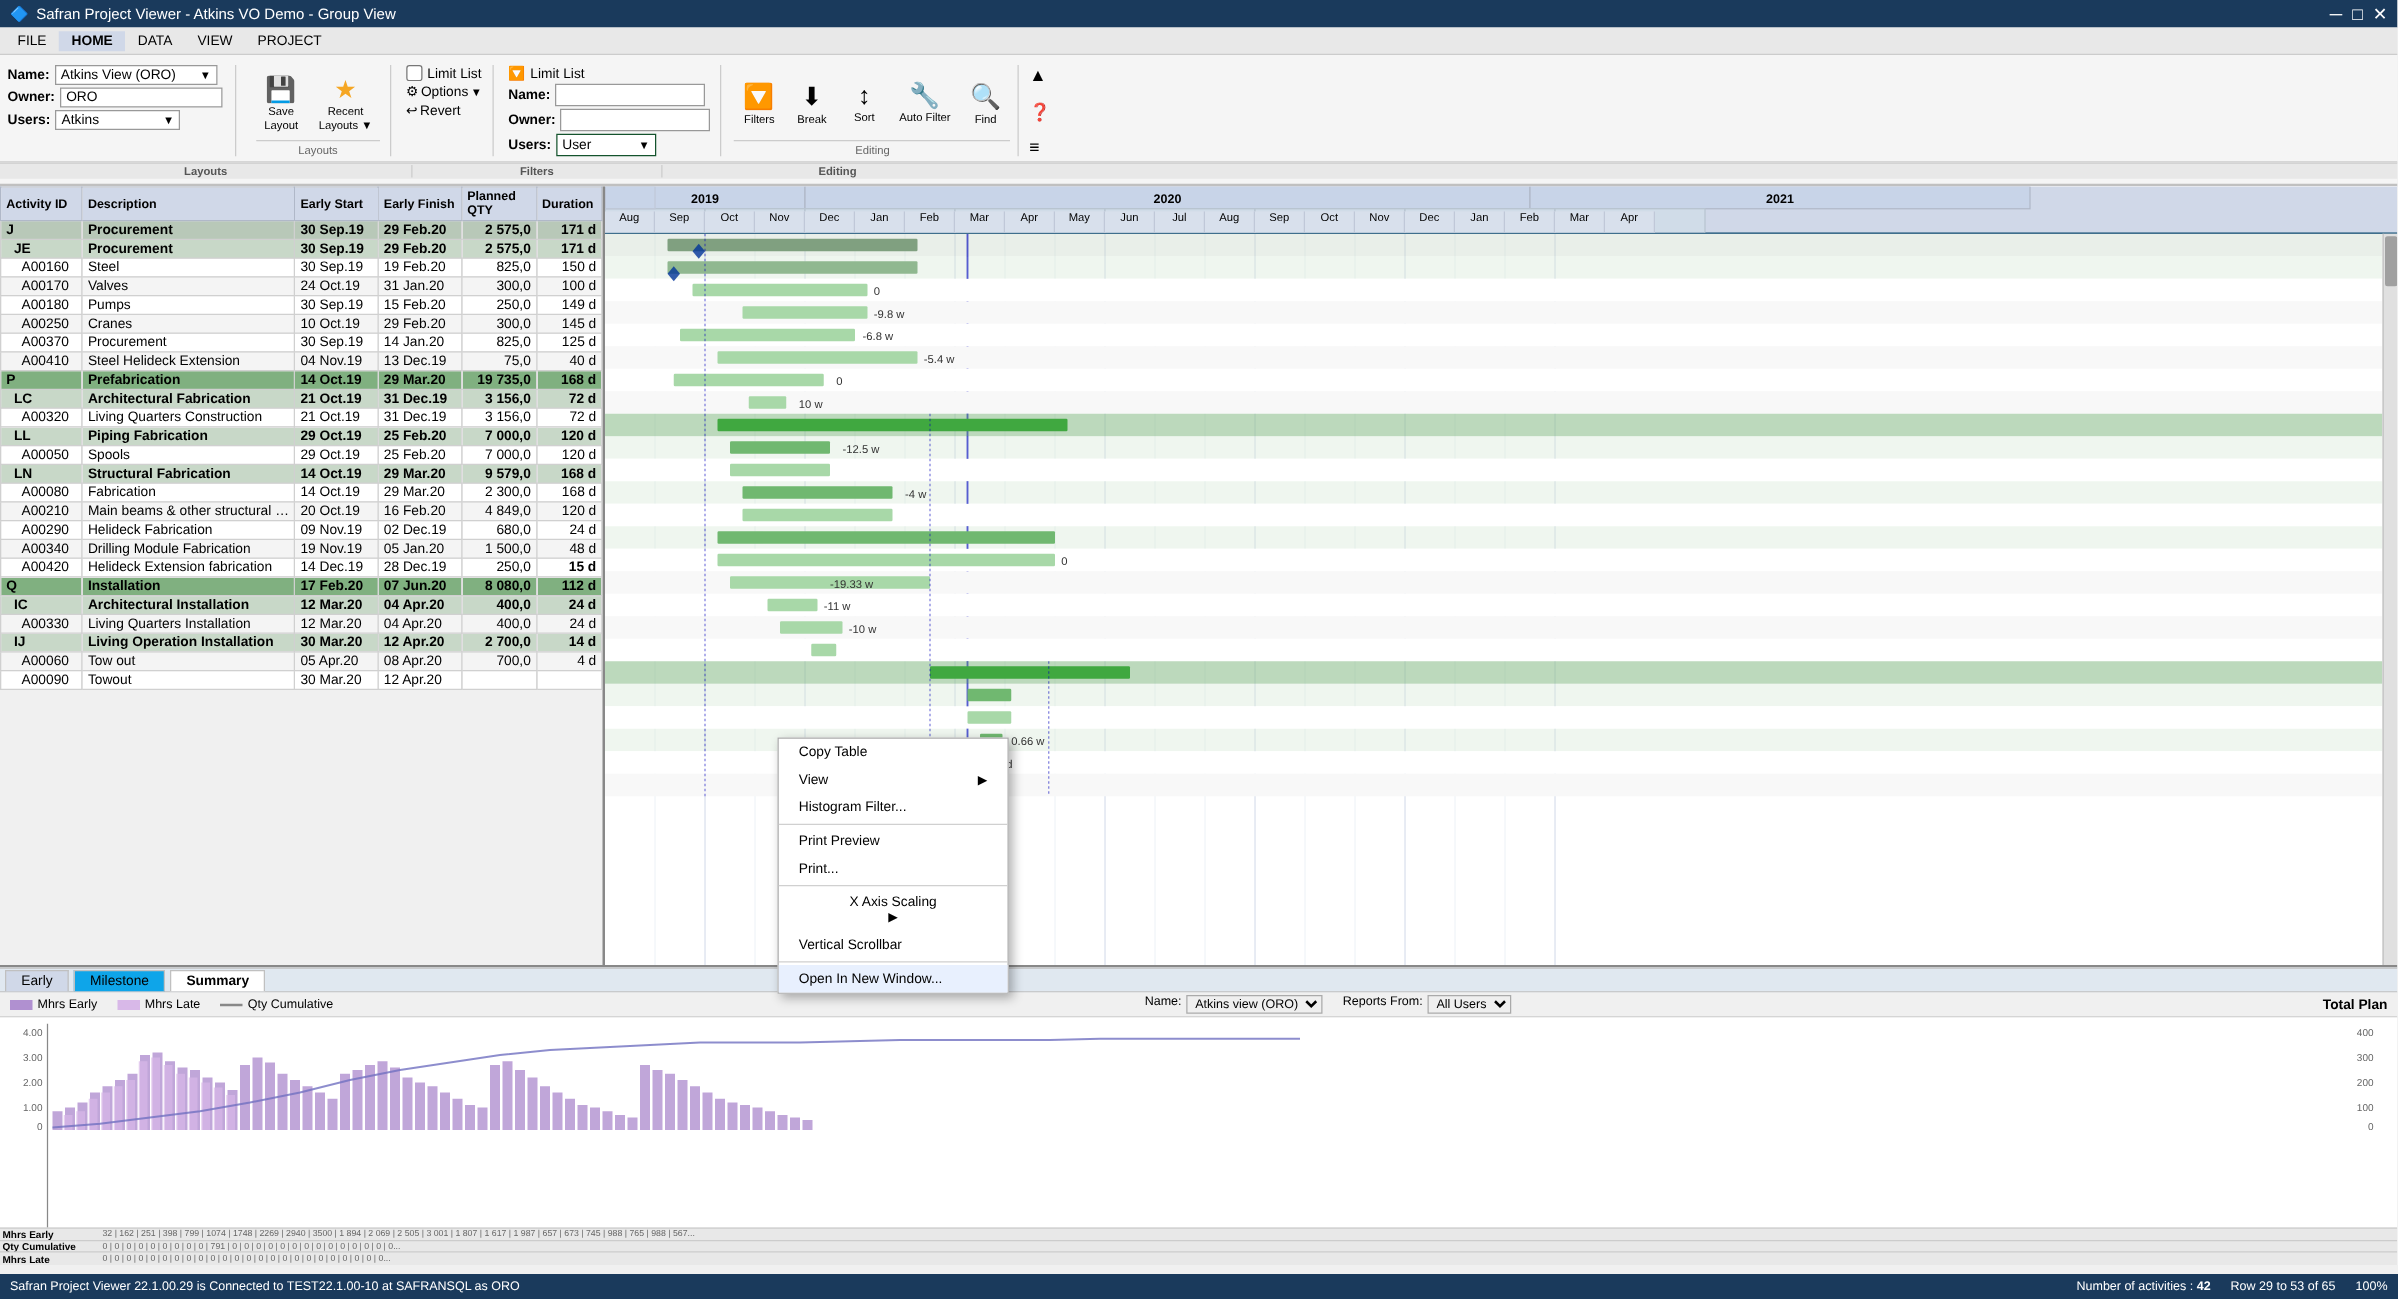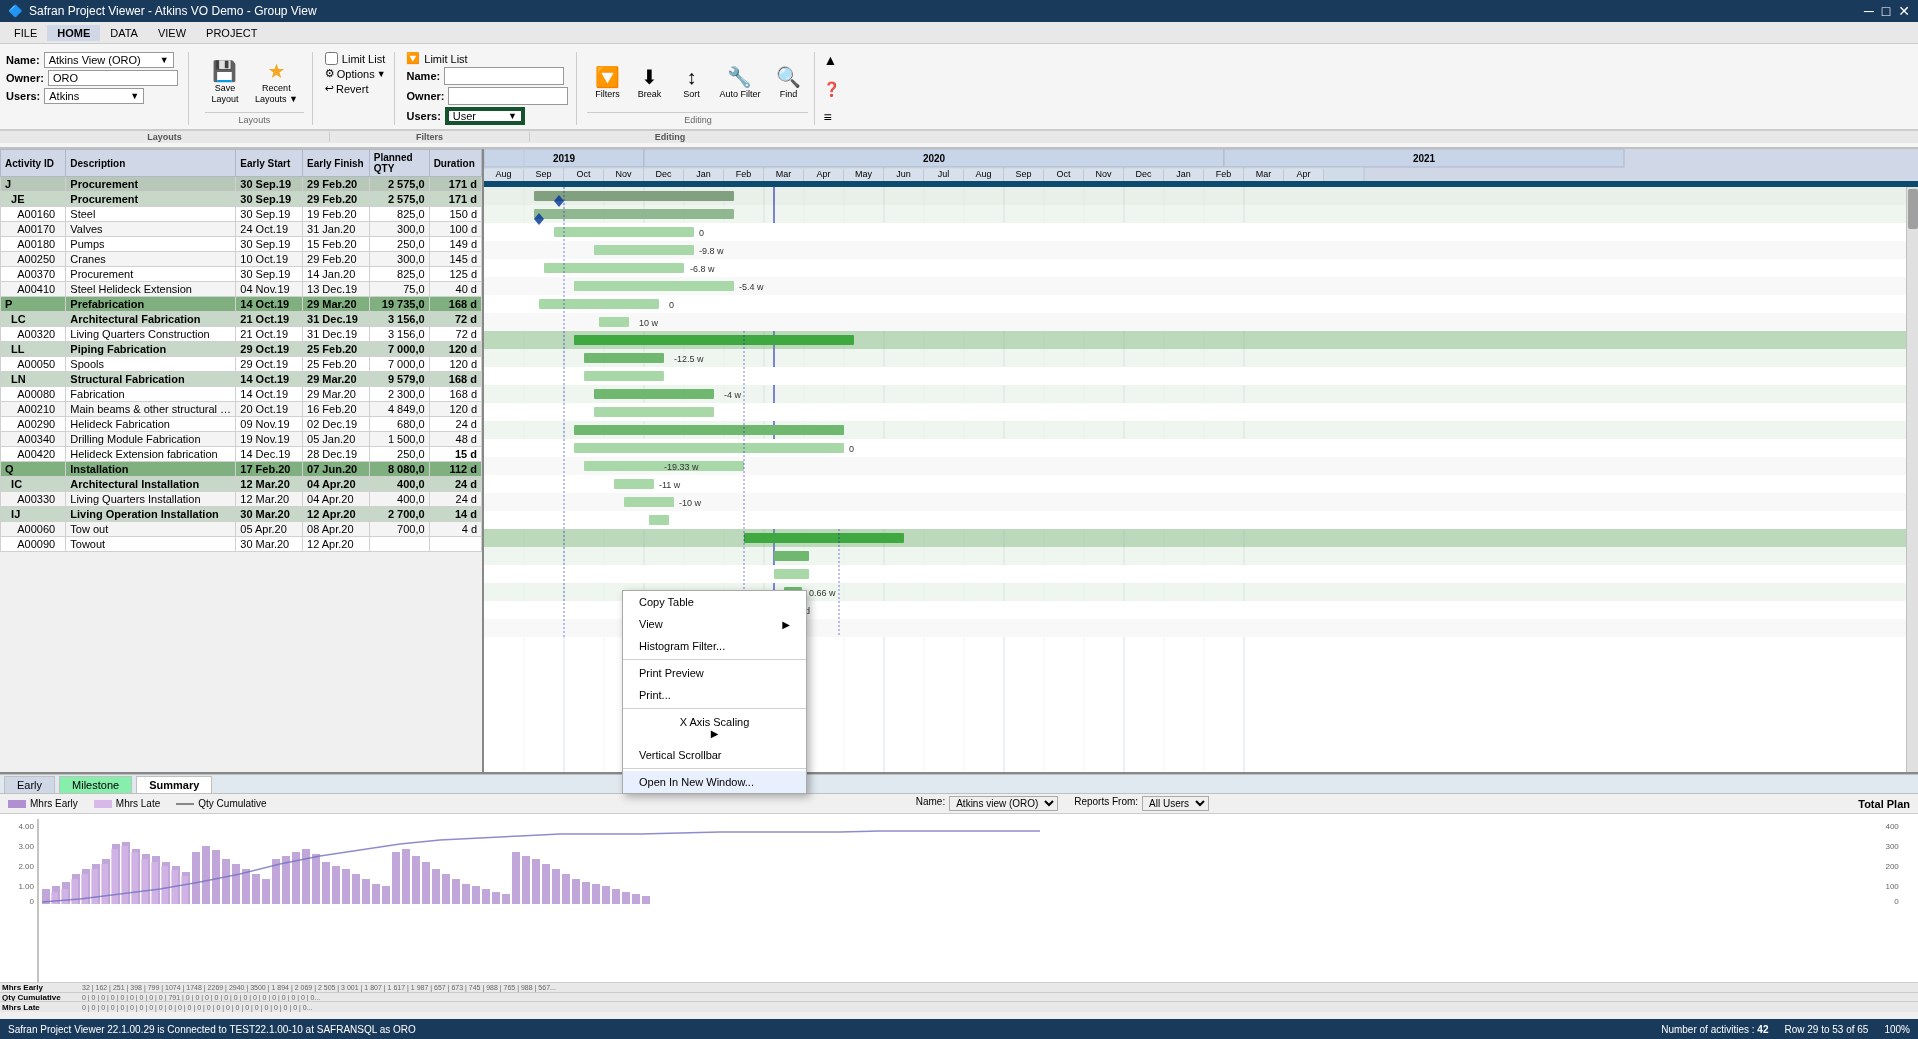--- a/index.html
+++ b/index.html
@@ -155,21 +155,21 @@
       <div class="form-row">
         <span class="form-label">Name:</span>
         <div style="border:1px solid #999; background:white; padding:1px 4px; width:120px; font-size:11px; height:18px;"></div>
       </div>
       <div class="form-row">
         <span class="form-label">Owner:</span>
         <div style="border:1px solid #999; background:white; padding:1px 4px; width:120px; font-size:11px; height:18px;"></div>
       </div>
       <div class="form-row">
         <span class="form-label">Users:</span>
-        <div style="display:flex; align-items:center; border:4px solid #14532d; background:white; padding:1px 4px; width:80px; font-size:11px; height:18px;justify-content:space-between;">
+        <div style="display:flex; align-items:center; border:1px solid #14532d; background:white; padding:1px 4px; width:80px; font-size:11px; height:18px;justify-content:space-between;">
           <span style="flex:1;">User</span>
           <span style="font-size:9px;">▼</span>
         </div>
       </div>
     </div>
 
     <div style="display:flex; flex-direction:column; align-items:center; border-right:1px solid #ccc; padding:0 6px;">
       <div style="display:flex; gap:2px; align-items:center; flex:1;">
         <div class="ribbon-btn">
           <div style="font-size:20px;">🔽</div>
@@ -427,21 +427,21 @@
       <td>12 Apr.20</td>
       <td style="text-align:right;"></td>
       <td style="text-align:right;"></td>
     </tr>
           </tbody>
       </table>
     </div>
 
     <div id="right-gantt" style="flex:1; overflow:hidden; position:relative; background:white;">
 
-      <div id="gantt-header" style="position:absolute; top:0; left:0; right:0; height:38px; background:#d0d8e8; border-bottom:6px solid #0c4a6e; overflow:hidden;">
+      <div id="gantt-header" style="position:absolute; top:0; left:0; right:0; height:38px; background:#d0d8e8; border-bottom:1px solid #0c4a6e; overflow:hidden;">
         <svg width="100%" height="38">
 
           <rect x="0" y="0" width="160" height="18" fill="#c8d4e8" stroke="#b0b8c8"></rect>
           <text x="80" y="13" text-anchor="middle" font-size="10" font-weight="bold">2019</text>
           <rect x="160" y="0" width="580" height="18" fill="#c8d4e8" stroke="#b0b8c8"></rect>
           <text x="450" y="13" text-anchor="middle" font-size="10" font-weight="bold">2020</text>
           <rect x="740" y="0" width="400" height="18" fill="#c8d4e8" stroke="#b0b8c8"></rect>
           <text x="940" y="13" text-anchor="middle" font-size="10" font-weight="bold">2021</text>
 
           <rect x="0" y="18" width="80" height="20" fill="#d0dce8" stroke="#b8c4d0"></rect>
@@ -641,21 +641,21 @@
       <div style="position:absolute; right:0; top:38px; bottom:0; width:12px; background:#e0e0e0; border-left:1px solid #c0c0c0;">
         <div style="width:10px; height:40px; background:#a0a0a0; margin:2px 1px; border-radius:2px;"></div>
       </div>
     </div>
   </div>
 
   <div id="bottom-area" style="border-top:2px solid #888; display:flex; flex-direction:column; height:240px; background:white; position:relative;">
 
     <div id="bottom-tabs" style="display:flex; background:#e0e8f0; height:20px; align-items:flex-end; border-bottom:1px solid #c0c0c0; padding:0 4px;">
       <div class="bottom-tab" style="padding:2px 12px; font-size:11px; background:#d0d8e8; border:1px solid #c0c0c0; border-bottom:none; cursor:pointer;">Early</div>
-      <div class="bottom-tab" style="padding:2px 12px; font-size:11px; background:#86efac; border:1px solid #c0c0c0; border-bottom:none; cursor:pointer; margin-left:2px;">Milestone</div>
+      <div class="bottom-tab" style="padding:2px 12px; font-size:11px; background:#0ea5e9; border:1px solid #c0c0c0; border-bottom:none; cursor:pointer; margin-left:2px;">Milestone</div>
       <div class="bottom-tab active" style="padding:2px 12px; font-size:11px; background:white; border:1px solid #c0c0c0; border-bottom:none; cursor:pointer; font-weight:bold; margin-left:2px;">Summary</div>
     </div>
 
     <div style="display:flex; align-items:center; padding:2px 8px; background:#f0f0f0; border-bottom:1px solid #ccc; font-size:10px; gap:16px; justify-content:space-between;">
       <div style="display:flex; gap:16px; align-items:center;">
         <div style="display:flex; gap:4px; align-items:center;">
           <div style="width:18px; height:8px; background:#b090d0;"></div>
           <span>Mhrs Early</span>
         </div>
         <div style="display:flex; gap:4px; align-items:center;">

